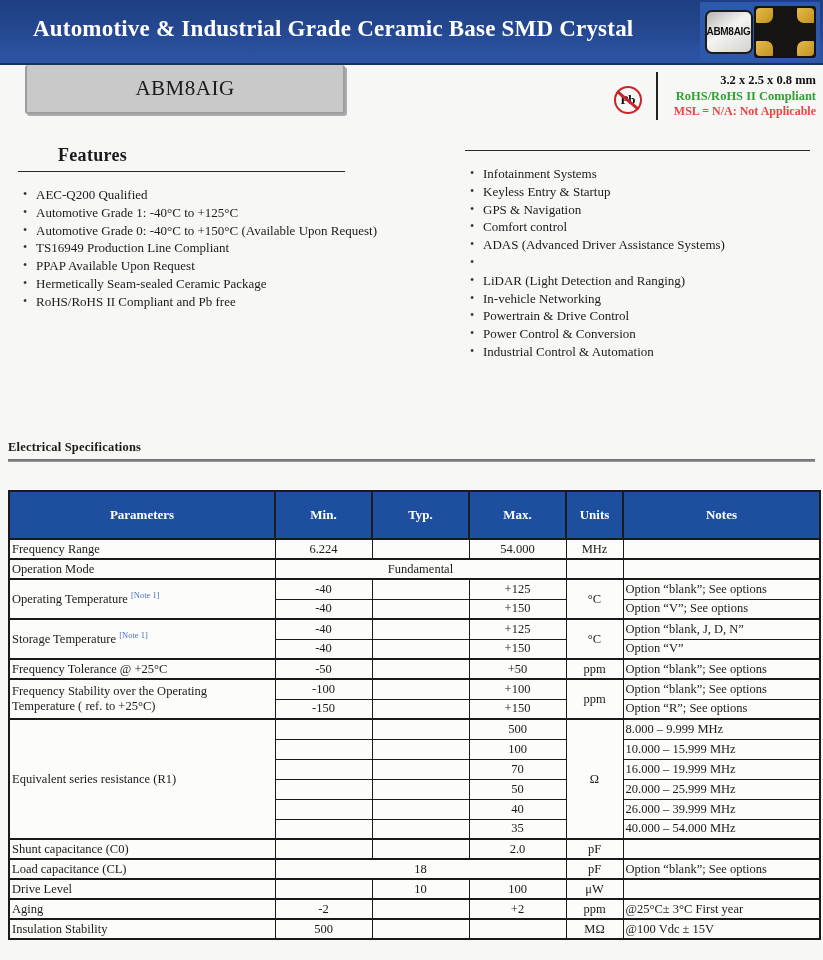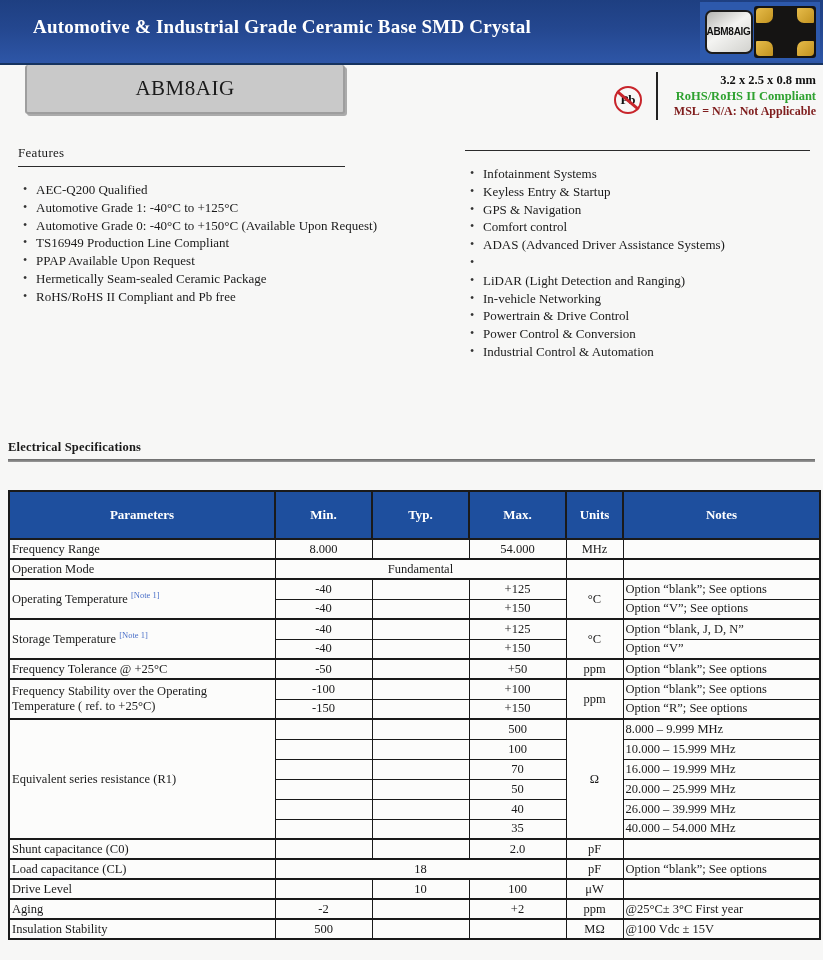--- a/index.html
+++ b/index.html
@@ -11,21 +11,21 @@
   }
 
   
   .banner {
     position:absolute; left:0; top:0; width:823px; height:65px;
     background:linear-gradient(180deg,#1e3f81 0%, #24478f 45%, #2e56a7 100%);
     border-bottom:2px solid #16335f;
   }
   .banner-title {
     position:absolute; left:33px; top:16px;
-    font-size:19px; font-weight:bold; color:#ffffff; letter-spacing:.2px;
+    font-size:23px; font-weight:bold; color:#ffffff; letter-spacing:.2px;
   }
   .chip-photo {
     position:absolute; right:3px; top:2px; width:120px; height:59px;
     background:#2d59ac; display:flex; align-items:center; justify-content:center;
   }
   .chip-top {
     width:48px; height:44px;
     background:linear-gradient(145deg,#b4b4b0,#f4f4f2 45%,#d2d2ce);
     border:2px solid #1c1c1c; border-radius:7px;
     display:flex; align-items:center; justify-content:center;
@@ -50,26 +50,26 @@
   .pb { position:absolute; left:614px; top:86px; width:28px; height:28px; }
   .pb-circ { position:absolute; inset:0; border:2.5px solid #c8252b; border-radius:50%; }
   .pb-slash { position:absolute; left:0px; top:12.5px; width:28px; height:2.5px; background:#c8252b; transform:rotate(40deg); }
   .pb-text { position:absolute; inset:0; display:flex; align-items:center; justify-content:center; font-weight:bold; font-size:13px; color:#111; }
 
   .vdiv { position:absolute; left:656px; top:72px; width:2px; height:48px; background:#222; }
 
   .pkg-info { position:absolute; left:660px; top:73px; width:156px; text-align:right; line-height:15.6px; }
   .pkg-dims { font-weight:bold; font-size:12.5px; color:#111; }
   .pkg-rohs { font-weight:bold; font-size:12.5px; color:#2ea12f; }
-  .pkg-msl  { font-weight:bold; font-size:12px; color:#7f1d1d; }
+  .pkg-msl  { font-weight:bold; font-size:12px; color:#ef4444; }
 
   
   .section-features { position:absolute; left:18px;  top:145px; width:432px; }
   .section-apps     { position:absolute; left:465px; top:145px; width:348px; }
-  .sec-heading { font-size:13px; font-weight:normal; letter-spacing:.3px; }
+  .sec-heading { font-size:18px; font-weight:bold; letter-spacing:.3px;margin-left:40px; }
   .sec-rule { border-bottom:1.6px solid #2b2b2b; margin-top:5px; }
   .section-features .sec-rule { width:327px; }
   .section-apps .sec-rule { width:345px; }
   ul.blist { list-style:none; margin:14px 0 0 0; padding:0; }
   ul.blist li { display:flex; font-size:13px; line-height:17.8px; }
   .blt { width:13px; margin-left:5px; flex:0 0 13px; font-size:12px; color:#333; }
 
   
   .specs-heading { position:absolute; left:8px; top:440px; font-size:12.5px; font-weight:bold; letter-spacing:.2px; }
   .specs-rule { position:absolute; left:8px; top:459px; width:807px; height:3px;
@@ -230,21 +230,21 @@
           <th>Min.</th>
           <th>Typ.</th>
           <th>Max.</th>
           <th>Units</th>
           <th>Notes</th>
         </tr>
       </thead>
     <tbody id="spec-tbody">
         <tr class="g">
           <td class="p">Frequency Range</td>
-          <td class="c">8.000</td>
+          <td class="c">6.224</td>
           <td class="c"></td>
           <td class="c">54.000</td>
           <td class="c">MHz</td>
           <td class="n"></td>
         </tr>
         <tr class="g">
           <td class="p">Operation Mode</td>
           <td class="c" colspan="3">Fundamental</td>
           <td class="c"></td>
           <td class="n"></td>

